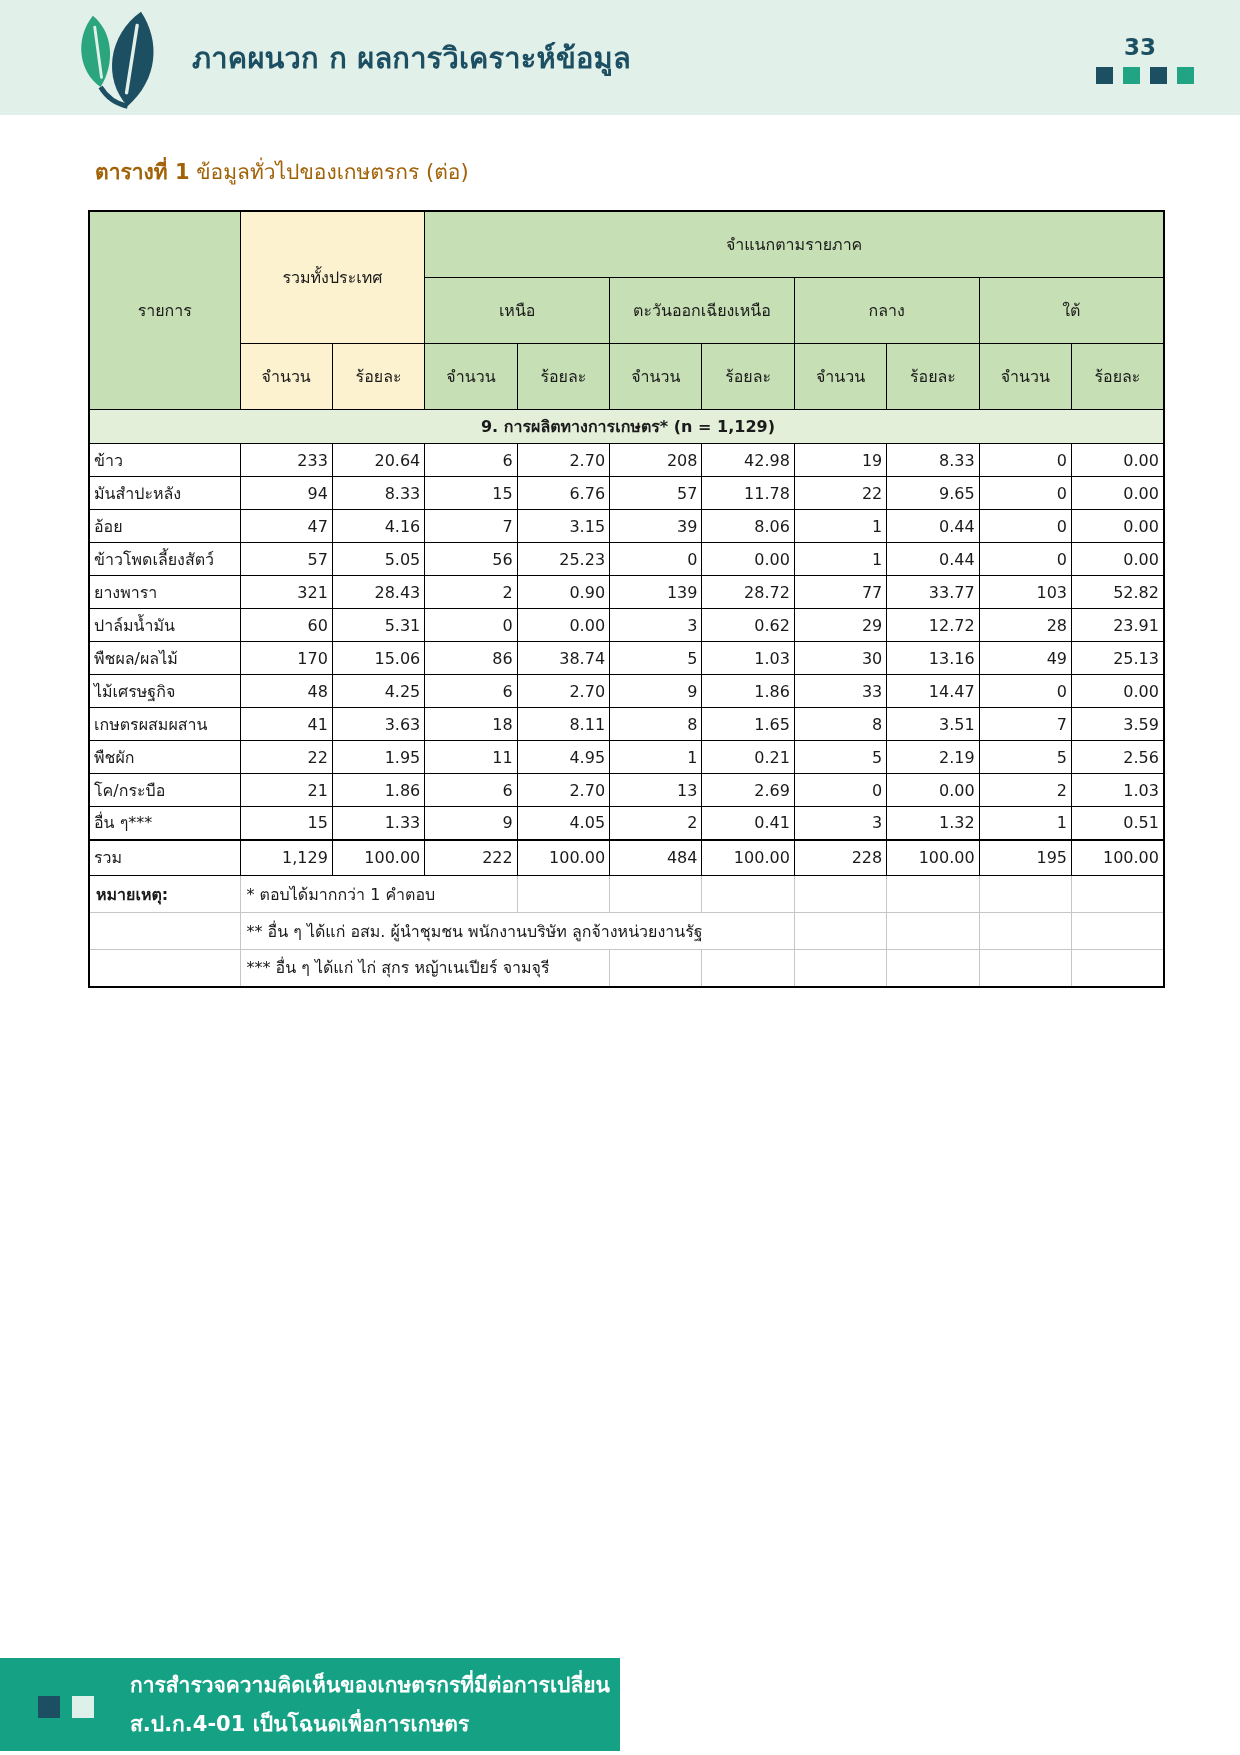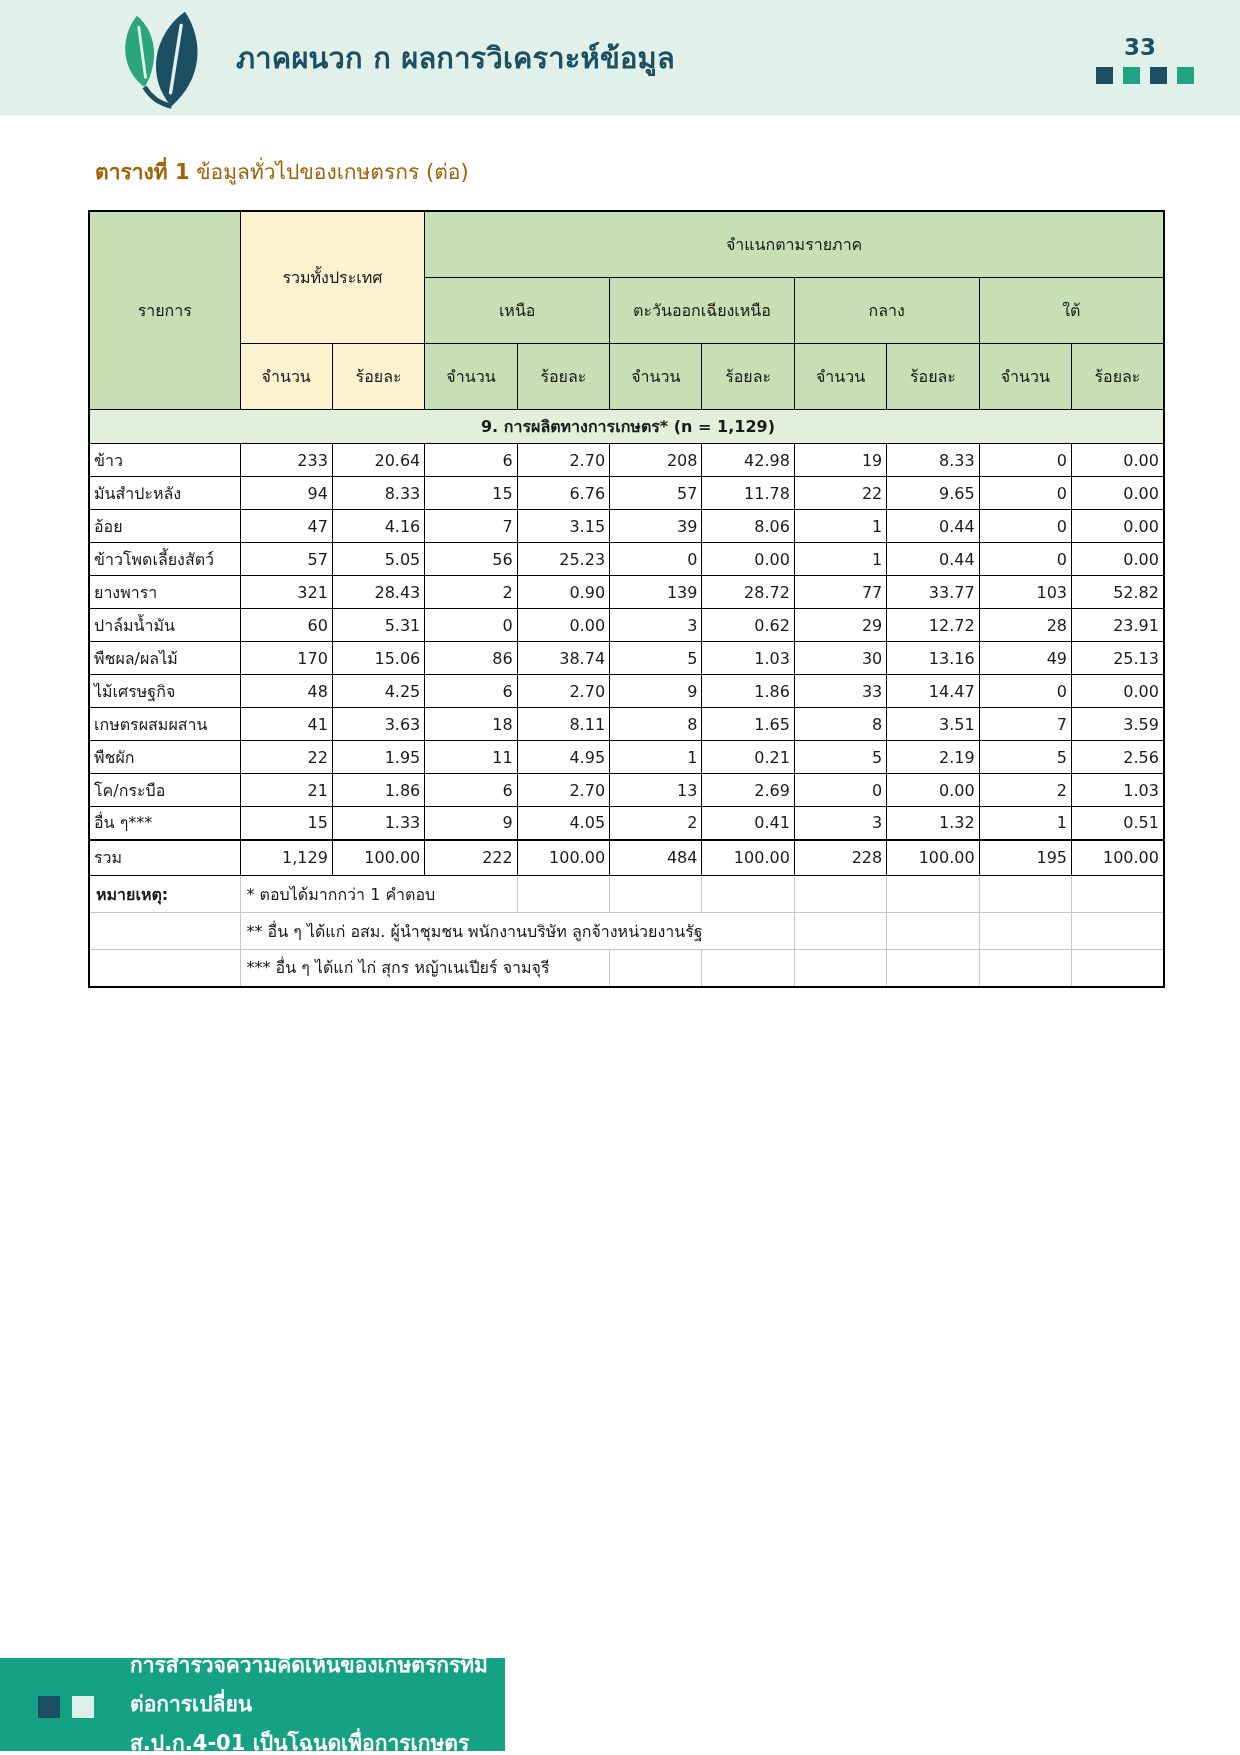--- a/index.html
+++ b/index.html
@@ -4,21 +4,21 @@
 <style>
   html,body{margin:0;padding:0;}
   body{
     width:1240px;height:1755px;background:#ffffff;position:relative;
     font-family:"DejaVu Sans","Liberation Sans",sans-serif;color:#1a1a1a;
     overflow:hidden;
   }
   
   .topbar{
     height:115px;background:#e2f0ea;display:flex;align-items:center;
-    padding:0 40px 0 84px;box-sizing:border-box;
+    padding:0 40px 0 40px;box-sizing:border-box;
   }
   .logo{width:150px;height:106px;flex:0 0 auto;margin-top:6px;}
   .title{
     font-size:29px;font-weight:bold;color:#1d4f63;margin:0 0 0 2px;flex:1 1 auto;
     letter-spacing:.2px;
   }
   .pageinfo{display:flex;flex-direction:column;align-items:flex-end;gap:8px;margin-top:4px;}
   .pagenum{font-size:23px;font-weight:bold;color:#1d4f63;line-height:1;margin-right:44px;}
   .squares{display:flex;gap:10px;margin-right:6px;}
   .sq{width:17px;height:17px;display:inline-block;}
@@ -46,21 +46,21 @@
   table{border:2px solid #000;}
   
   tbody.notes td{
     border:1px solid #c6c6c6;height:37px;background:#fff;padding:2px 6px;
     text-align:left;font-size:16px;
   }
   tbody.notes td.note-label{font-weight:bold;}
   tbody.notes tr:first-child td{border-top:none;}
   
   .footbar{
-    position:absolute;left:0;top:1658px;width:505px;height:93px;background:#14a184;
+    position:absolute;left:0;top:1658px;width:620px;height:93px;background:#14a184;
     display:flex;align-items:center;box-sizing:border-box;padding-left:38px;
   }
   .fsq{width:22px;height:22px;display:inline-block;}
   .fsq.navy{background:#1d4f63;} .fsq.mint{background:#ddf0ea;}
   .fsquares{display:flex;gap:12px;margin-right:36px;margin-top:4px;}
   .ftext{color:#ffffff;font-weight:bold;font-size:21px;line-height:1.85;}
 </style>
 </head>
 <body>
 

